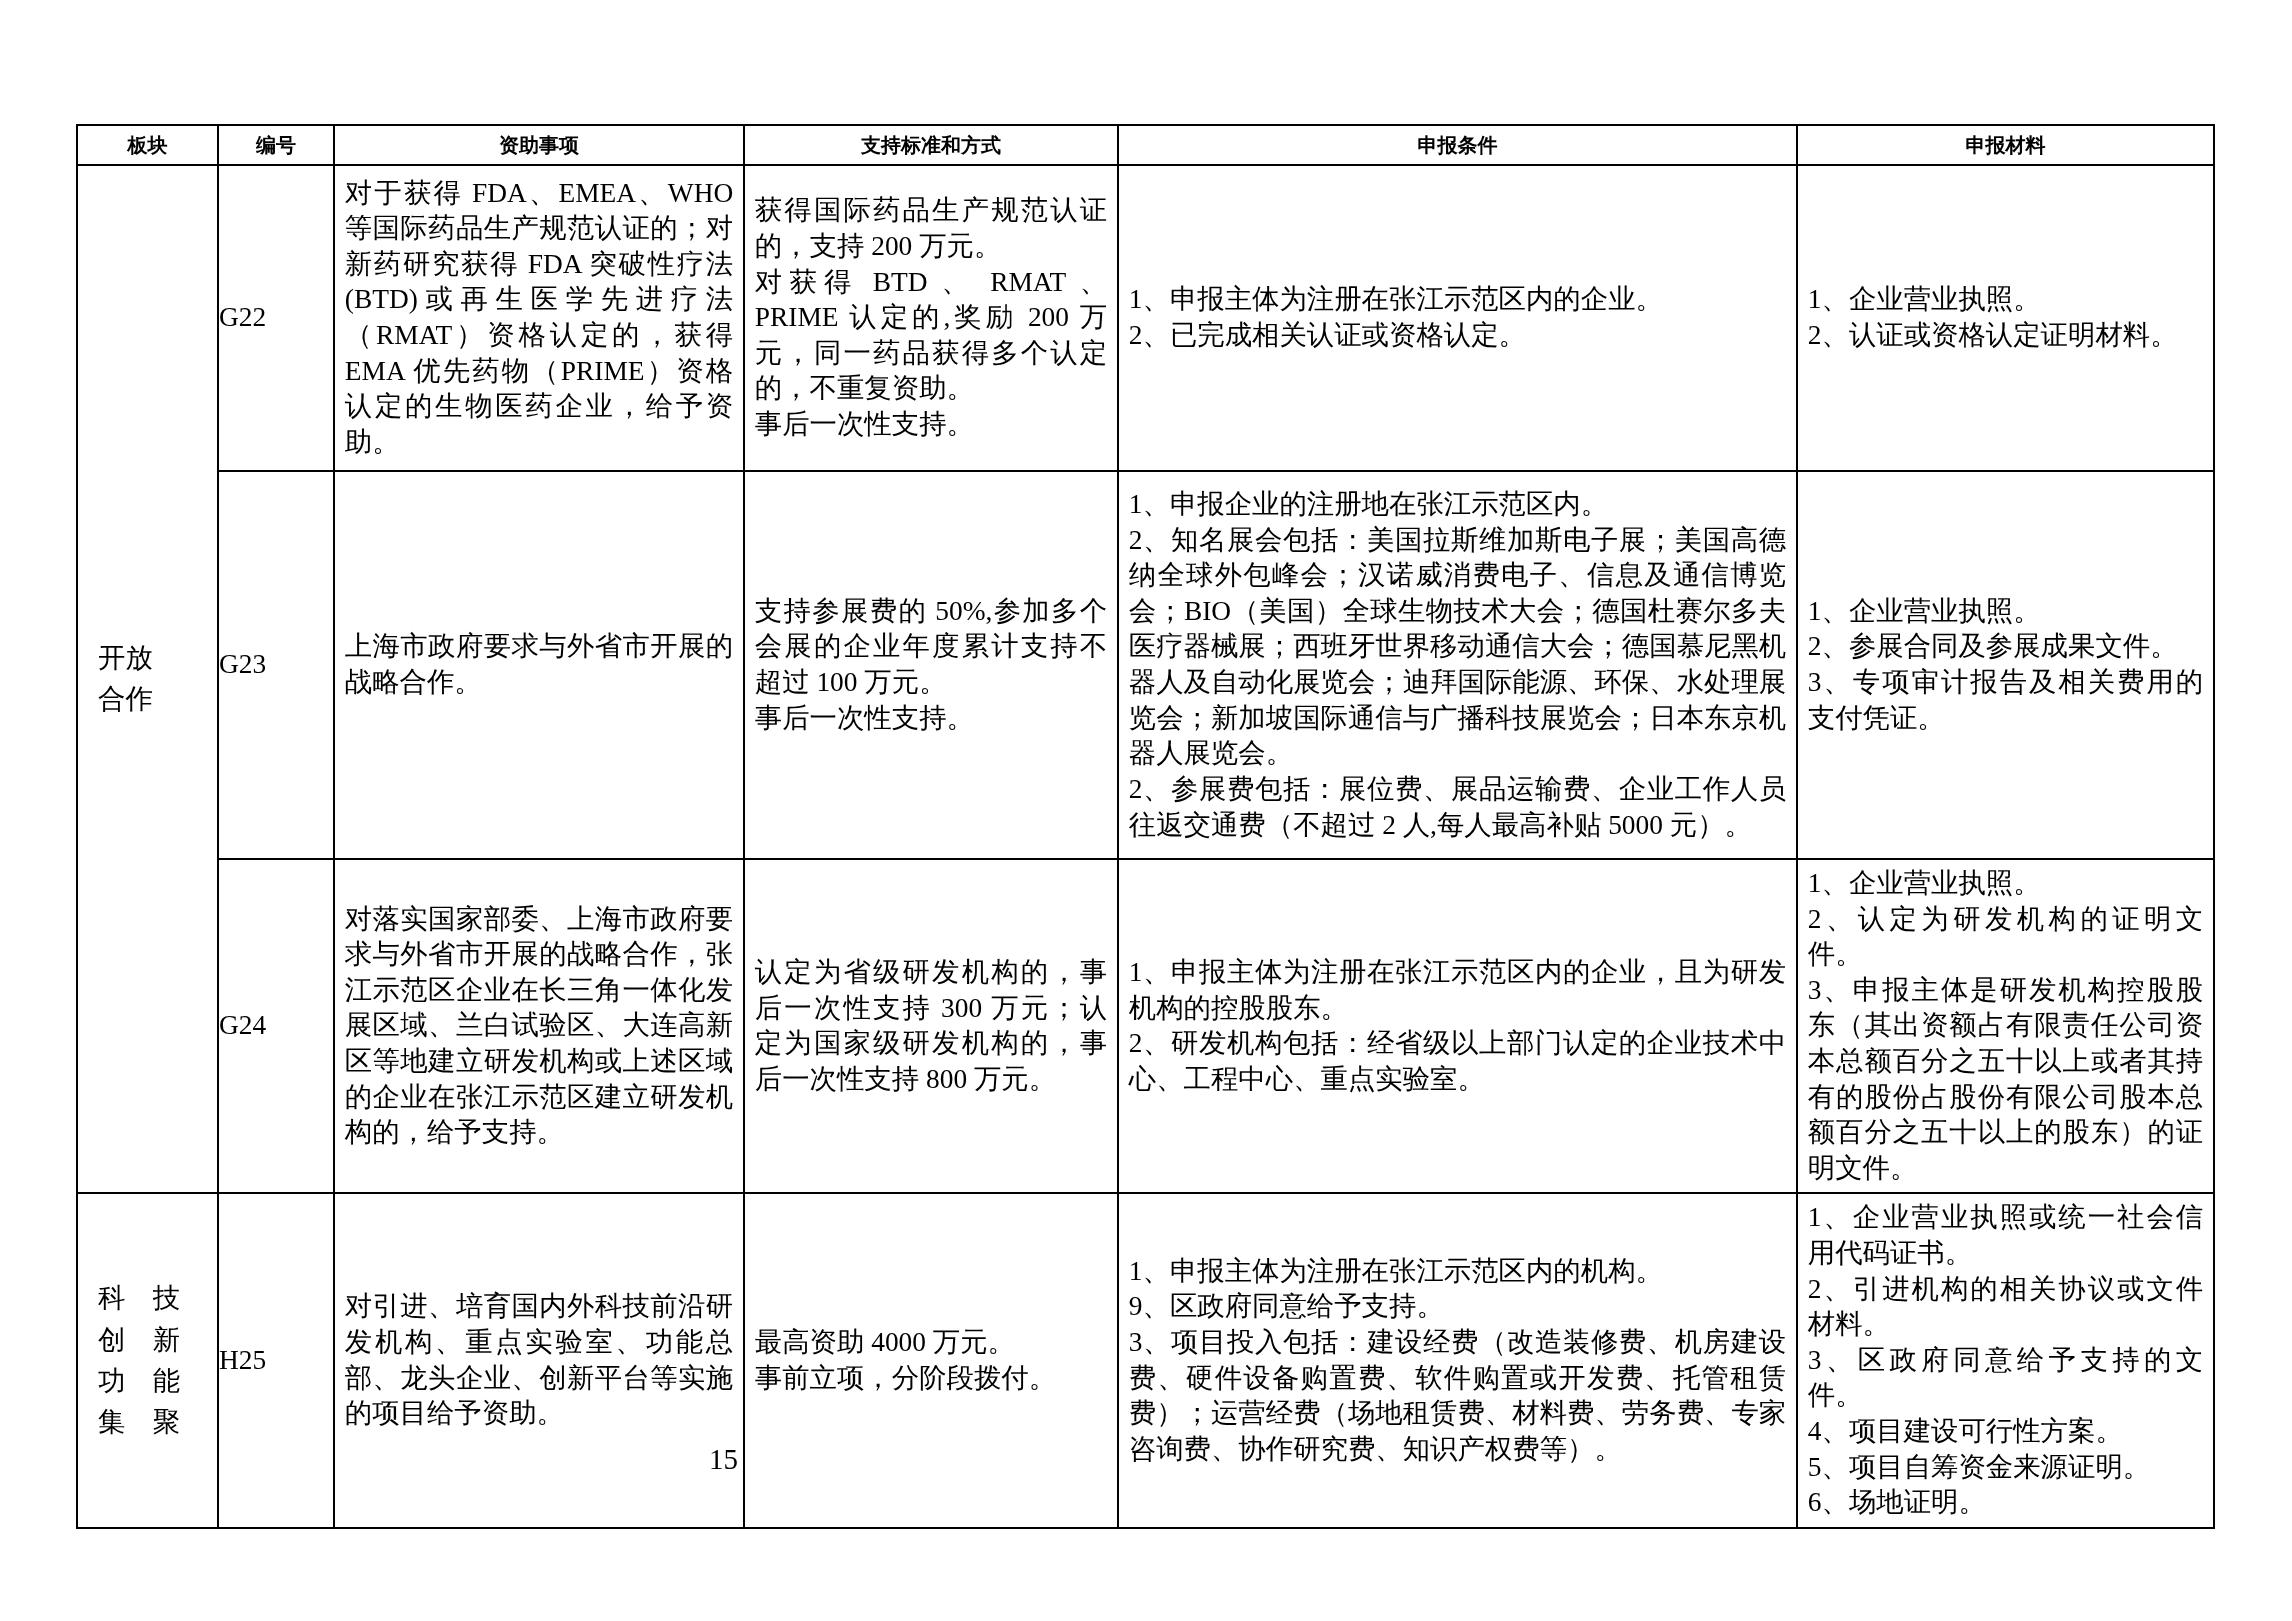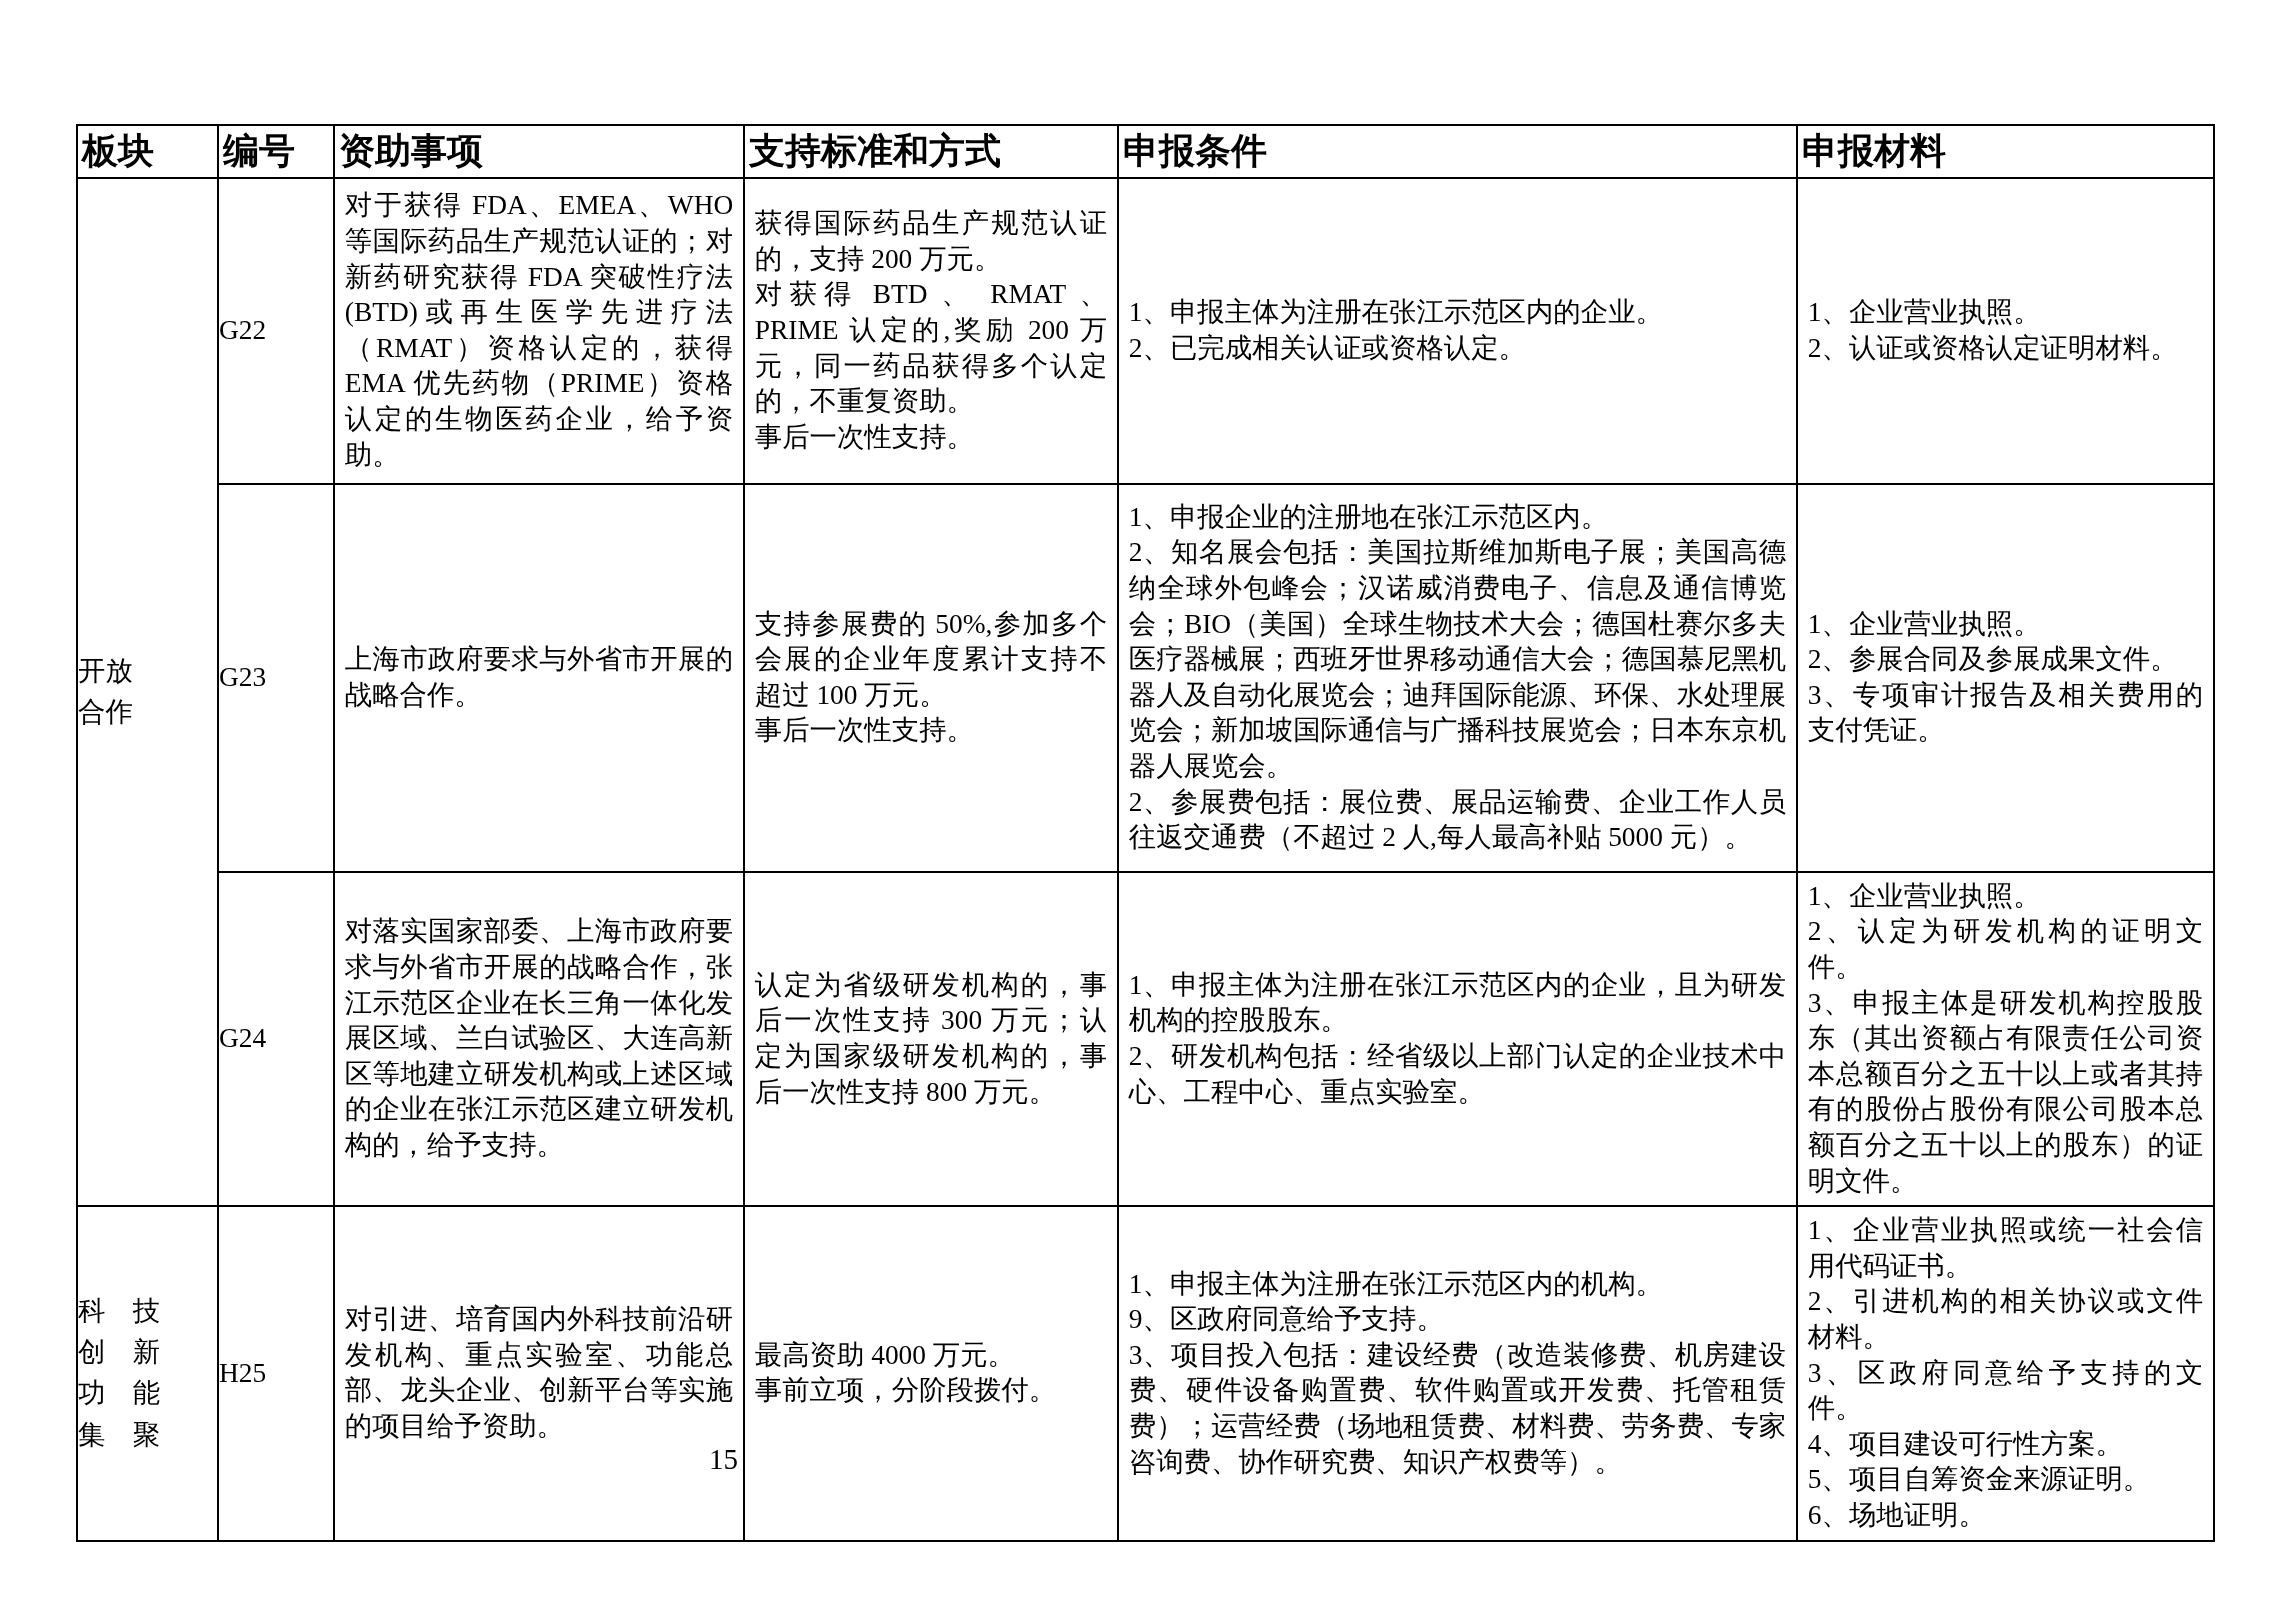--- a/index.html
+++ b/index.html
@@ -21,36 +21,36 @@
   }
   .doc-table th, .doc-table td {
     border: 2px solid #000;
     vertical-align: middle;
     font-size: 27.4px;
     line-height: 1.3;
     overflow: hidden;
   }
   .doc-table th {
     font-weight: bold;
-    text-align: left;
-    font-size: 36px;
+    text-align: center;
+    font-size: 20px;
     padding: 2px 3.9px;
     border-bottom: 2.9px solid #000;
     white-space: nowrap;
   }
   td.cell-text {
     padding: 5.9px 9.8px;
     text-align: justify;
     white-space: pre-line;
   }
   td.cell-center {
     text-align: left;
     white-space: pre-line;
   }
-  td.cell-section { line-height: 1.5; }
+  td.cell-section { line-height: 1.5; padding-left: 20px; }
   .page-number {
     position: absolute;
     left: 709px; top: 1443px;
     width: 118px;
     text-align: left;
     font-size: 29px;
   }
 </style>
 </head>
 <body>

